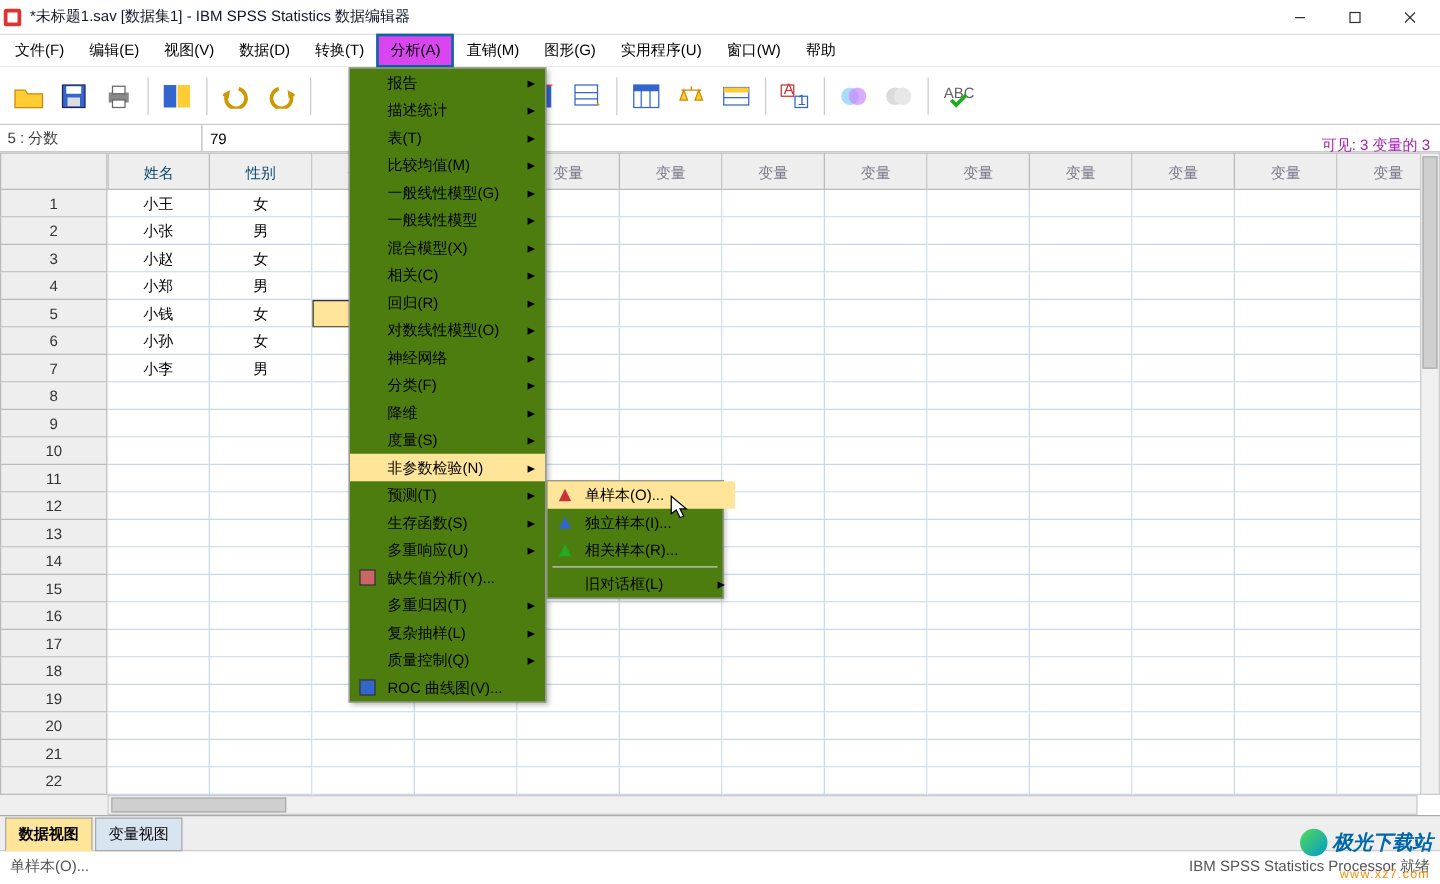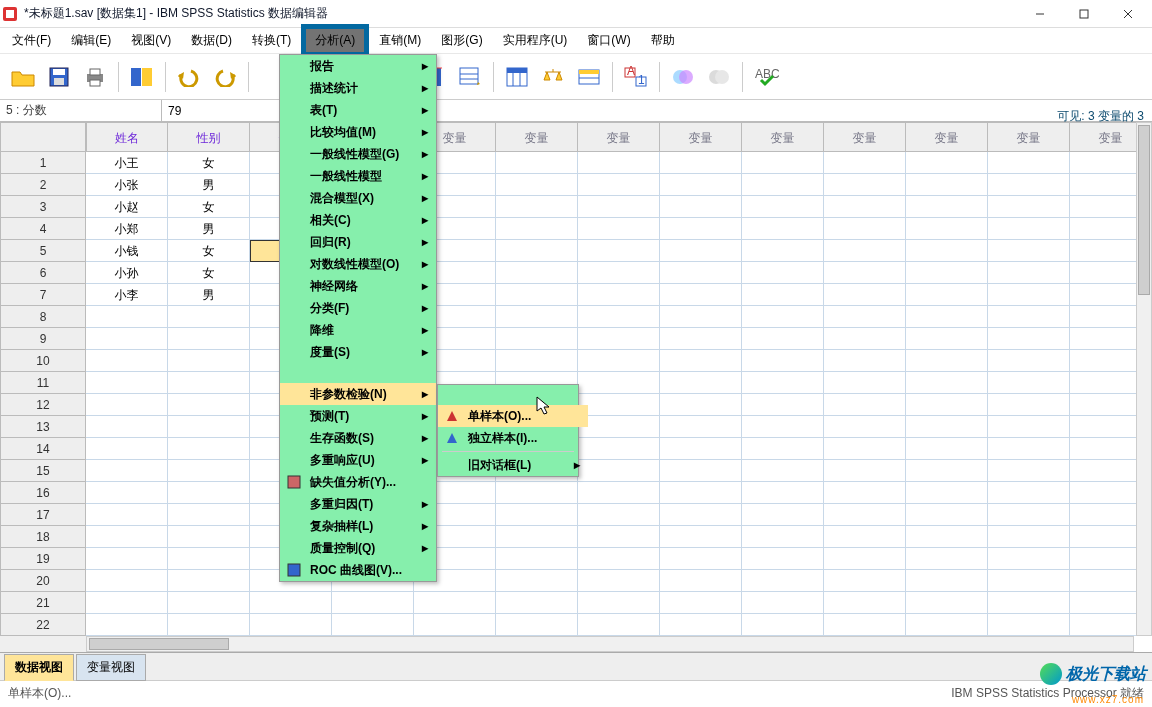--- a/index.html
+++ b/index.html
@@ -5,55 +5,55 @@
   * { box-sizing: border-box; margin: 0; padding: 0; font-family: "Microsoft YaHei", Arial, sans-serif; font-size: 12px; }
   body { background: #fff; width: 1152px; height: 707px; overflow: hidden; position: relative; }
   .titlebar { height: 28px; display: flex; align-items: center; padding: 0 2px; border-bottom: 1px solid #ddd; background:#fff; }
   .titlebar .icon { width: 16px; height: 16px; margin-right: 6px; display:flex;align-items:center;justify-content:center; }
   .titlebar .title { flex: 1; color: #0f172a; }
   .winbtns { display:flex; }
   .winbtn { width: 44px; height: 26px; display:flex; align-items:center; justify-content:center; color:#333; }
   .winbtn svg { width:10px; height:10px; }
   .menubar { height: 26px; display:flex; align-items:center; background:#fff; padding:0 2px; border-bottom:1px solid #e8e8e8;}
   .menubar .mitem { padding: 4px 10px; cursor:default; }
-  .menubar .mitem.active { background:#737373; border:5px solid #0369a1; padding:3px 9px; }
+  .menubar .mitem.active { background:#d946ef; border:2px solid #0369a1; padding:3px 9px; }
   .toolbar { height: 46px; background:#fff; border-bottom:1px solid #ccc; display:flex; align-items:center; padding:2px 6px; gap:2px; }
   .tbtn { width:34px; height:34px; border:1px solid transparent; display:flex; align-items:center; justify-content:center; }
   .tsep { width:1px; height:30px; background:#ccc; margin:0 4px; }
   .infobar { height:22px; border-bottom:1px solid #bbb; display:flex; align-items:center; }
   .infobar .cellind { width:162px; padding:0 6px; border-right:1px solid #bbb; height:100%; display:flex; align-items:center; color:#404040;}
   .infobar .cellval { width:90px; padding:0 6px; height:100%; display:flex; align-items:center; }
   .infobar .spacer { flex:1; }
-  .infobar .visinfo { padding:0 8px; color:#0c4a6e;margin-top:12px; }
+  .infobar .visinfo { padding:0 8px; color:#a21caf;margin-top:12px; }
   .gridwrap { position:relative; height: 530px; display:flex; }
   .rownums { width:86px; background:#efefef; }
   .rownums .corner { height:30px; border:1px solid #bbb; background:#eee; }
   .rownums .rn { height:22px; border:1px solid #bbb; border-top:none; background:#eee; text-align:center; line-height:22px; color:#333;}
   .grid { flex:1; overflow:hidden; position:relative; }
   .colheads { display:flex; height:30px; }
-  .colheads .ch { width:83px; border:1px solid #bbb; border-left:none; background:#eee; text-align:center; line-height:30px; color:#6d28d9; }
+  .colheads .ch { width:83px; border:1px solid #bbb; border-left:none; background:#eee; text-align:center; line-height:30px; color:#0c4a6e; }
   .colheads .ch.vlabel { color:#778; }
   .colheads .ch:first-child{border-left:1px solid #bbb;}
   .rows .row { display:flex; height:22px; }
   .rows .cell { width:83px; border-right:1px solid #c8d8e8; border-bottom:1px solid #c8d8e8; text-align:center; line-height:22px; background:#fff; }
   .rows .row:first-child .cell{}
   .rows .cell.sel { background:#ffe599; border:1px solid #333; }
   .hscroll { position:absolute; bottom:0; left:86px; right:18px; height:16px; background:#f0f0f0; border:1px solid #ccc; display:flex; align-items:center; }
   .hscroll .thumb { width:140px; height:12px; background:#cfcfcf; border:1px solid #aaa; margin-left:2px; }
   .vscroll { position:absolute; right:0; top:0; width:16px; bottom:16px; background:#f0f0f0; border:1px solid #ccc; }
   .vscroll .thumb { width:12px; height:170px; background:#cfcfcf; border:1px solid #aaa; margin:2px auto; }
   .viewtabs { height:28px; display:flex; align-items:flex-end; border-top:1px solid #aaa; background:#eee; padding-left:4px; }
   .vtab { padding:4px 10px; border:1px solid #aaa; margin-right:2px; background:#d8e4f0; position:relative; top:1px;}
   .vtab.active { background:#ffe599; border-bottom:1px solid #ffe599; font-weight:bold; }
   .statusbar { height:26px; border-top:1px solid #ccc; display:flex; align-items:center; padding:0 8px; color:#555; background:#fff;}
   .statusbar .left { flex:1; }
-  .dropdown { position:absolute; background:#86efac; border:1px solid #999; box-shadow:2px 2px 4px rgba(0,0,0,0.25); z-index:100;font-weight:bold; }
+  .dropdown { position:absolute; background:#4d7c0f; border:1px solid #999; box-shadow:2px 2px 4px rgba(0,0,0,0.25); z-index:100; }
   .dropdown .ditem { height:22px; display:flex; align-items:center; padding:0 8px 0 30px; position:relative; white-space:nowrap; min-width:150px;}
   .dropdown .ditem .arrow { position:absolute; right:8px; }
-  .dropdown .ditem.hl { background:#ffe599;margin-top:20px; }
+  .dropdown .ditem.hl { background:#ffe599; }
   .dropdown .dicon { position:absolute; left:6px; width:16px; height:16px; display:flex;align-items:center;justify-content:center; }
   .dropdown .dsep { height:1px; background:#ccc; margin:2px 4px; }
   .menu1 { left:279px; top:54px; width:158px; }
   .menu2 { left:437px; top:384px; width:142px; }
   .cursor { position:absolute; left:536px; top:396px; z-index:200; }
   .watermark { position:absolute; right:6px; bottom:22px; display:flex; align-items:center; gap:4px; color:#2a8; z-index:50;}
   .watermark .wlogo { width:22px;height:22px;border-radius:50%; background:linear-gradient(135deg,#5d5,#09c); position:relative;}
   .watermark .wtext { color:#06a; font-size:16px; font-weight:bold; font-style:italic;}
 </style>
 </head>
@@ -726,20 +726,28 @@
       <span>单样本(O)...</span>
     </div>
     <div class="ditem">
       <span class="dicon">
         <svg width="14" height="14">
           <path d="M7 2 L12 12 L2 12 Z" fill="#36c"></path>
         </svg>
       </span>
       <span>独立样本(I)...</span>
     </div>
+    <div class="ditem">
+      <span class="dicon">
+        <svg width="14" height="14">
+          <path d="M7 2 L12 12 L2 12 Z" fill="#2a2"></path>
+        </svg>
+      </span>
+      <span>相关样本(R)...</span>
+    </div>
     <div class="dsep"></div>
     <div class="ditem">
       <span>旧对话框(L)</span>
       <span class="arrow">▸</span>
     </div>
   </div>
 
 <div class="cursor">
   <svg width="18" height="22">
       <path d="M1 1 L1 15 L5 12 L8 18 L11 17 L8 11 L13 11 Z" fill="#fff" stroke="#000"></path>

